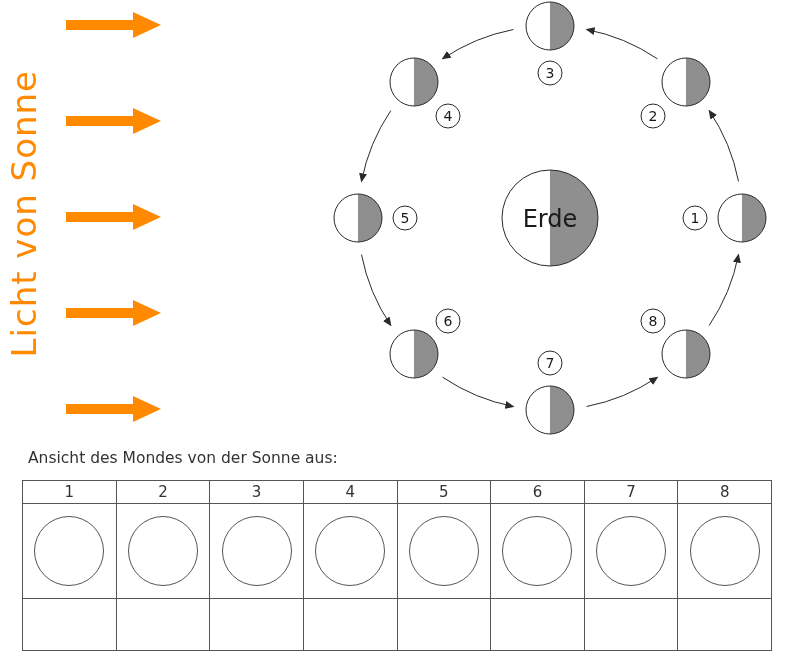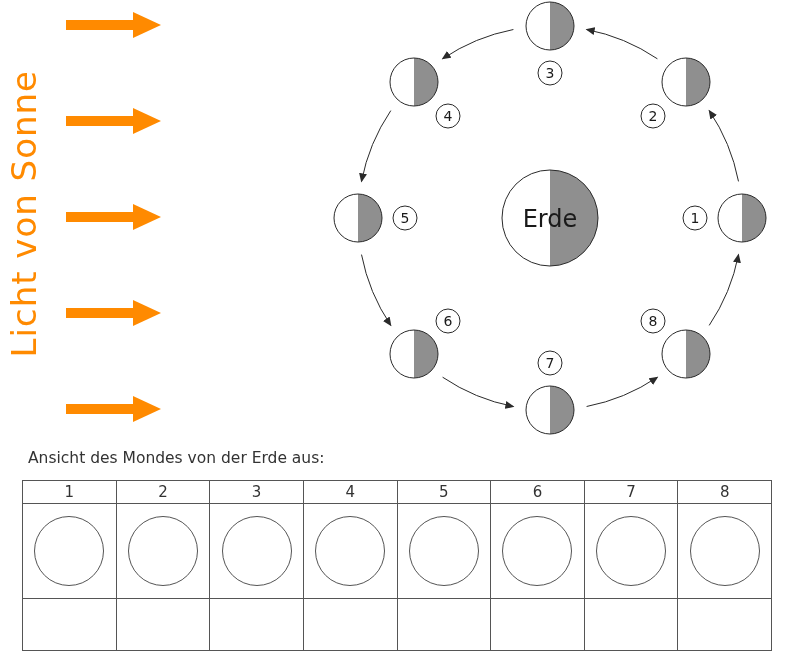--- a/index.html
+++ b/index.html
@@ -162,21 +162,21 @@
     <g>
       <circle cx="550" cy="363" r="12" fill="#fff" stroke="#2a2a2a" stroke-width="1"></circle>
       <text x="550" y="363" dy="0.36em" text-anchor="middle" font-size="14">7</text>
     </g>
     <g>
       <circle cx="653" cy="321" r="12" fill="#fff" stroke="#2a2a2a" stroke-width="1"></circle>
       <text x="653" y="321" dy="0.36em" text-anchor="middle" font-size="14">8</text>
     </g>
   </svg>
 
-  <div class="caption">Ansicht des Mondes von der Erde aus:</div>
+  <div class="caption">Ansicht des Mondes von der Sonne aus:</div>
 
   <table class="answer-table">
     <tbody>
         <tr class="hdr-row">
       <th>1</th>
       <th>2</th>
       <th>3</th>
       <th>4</th>
       <th>5</th>
       <th>6</th>

